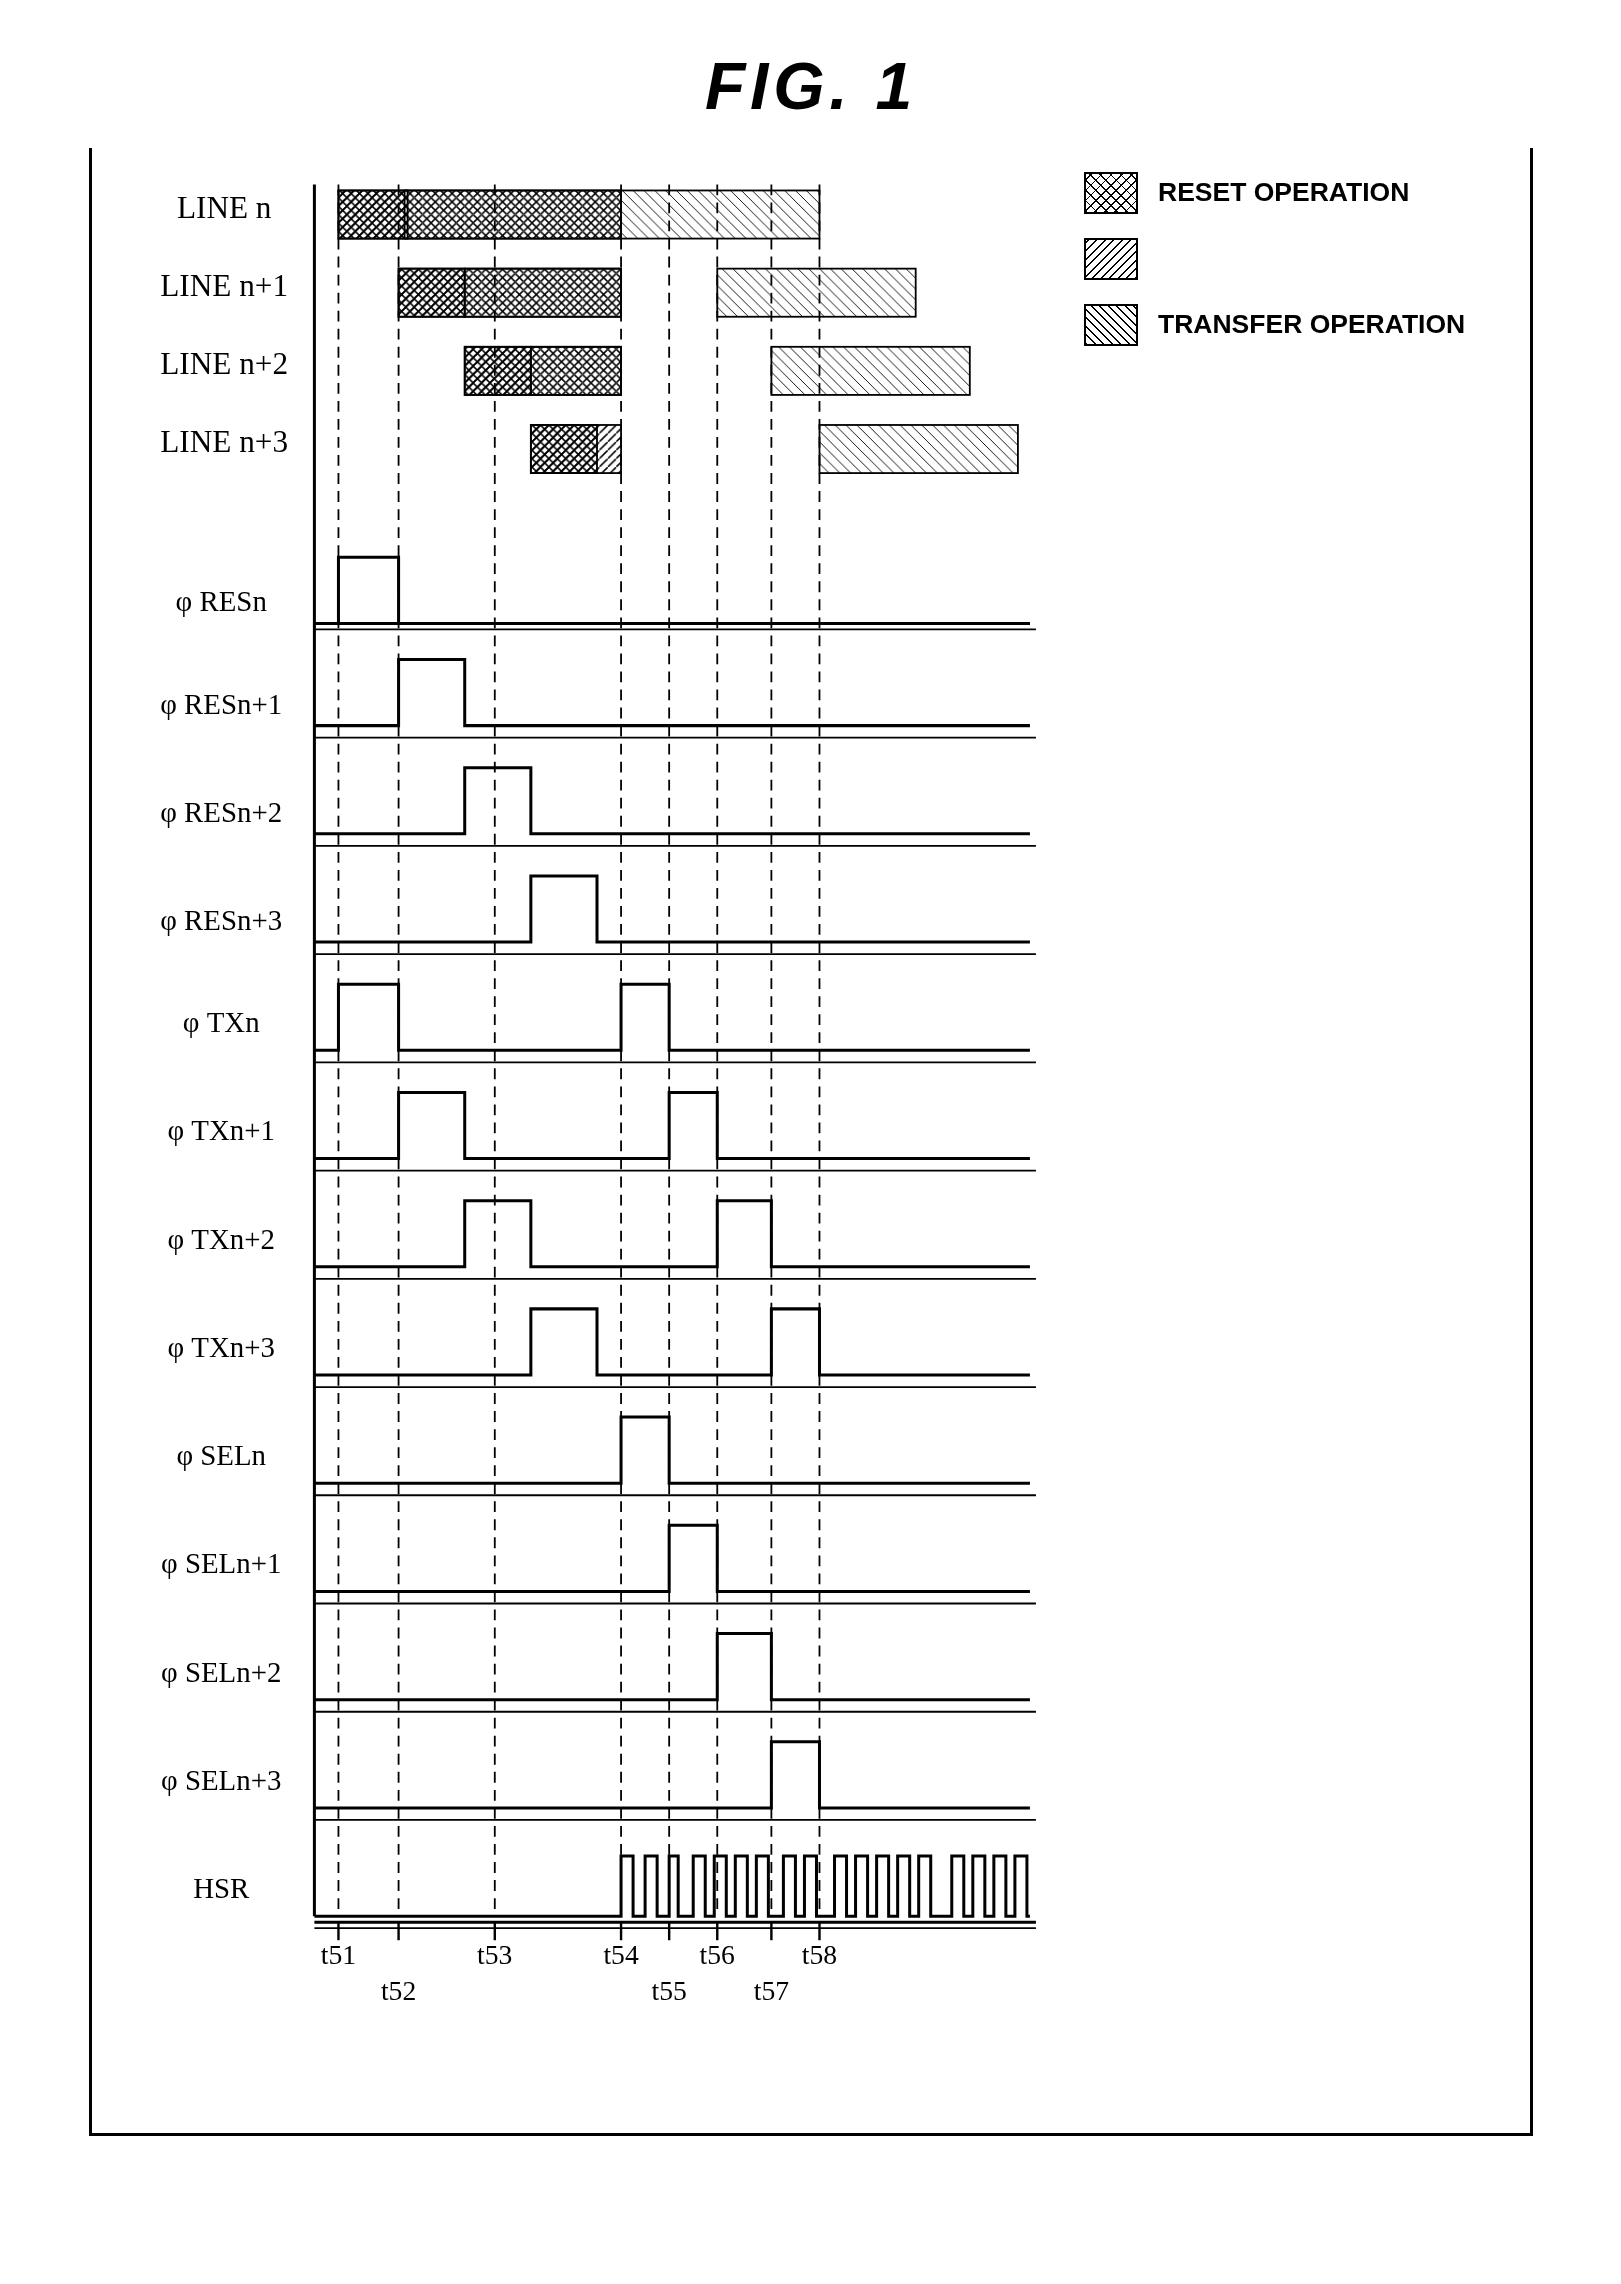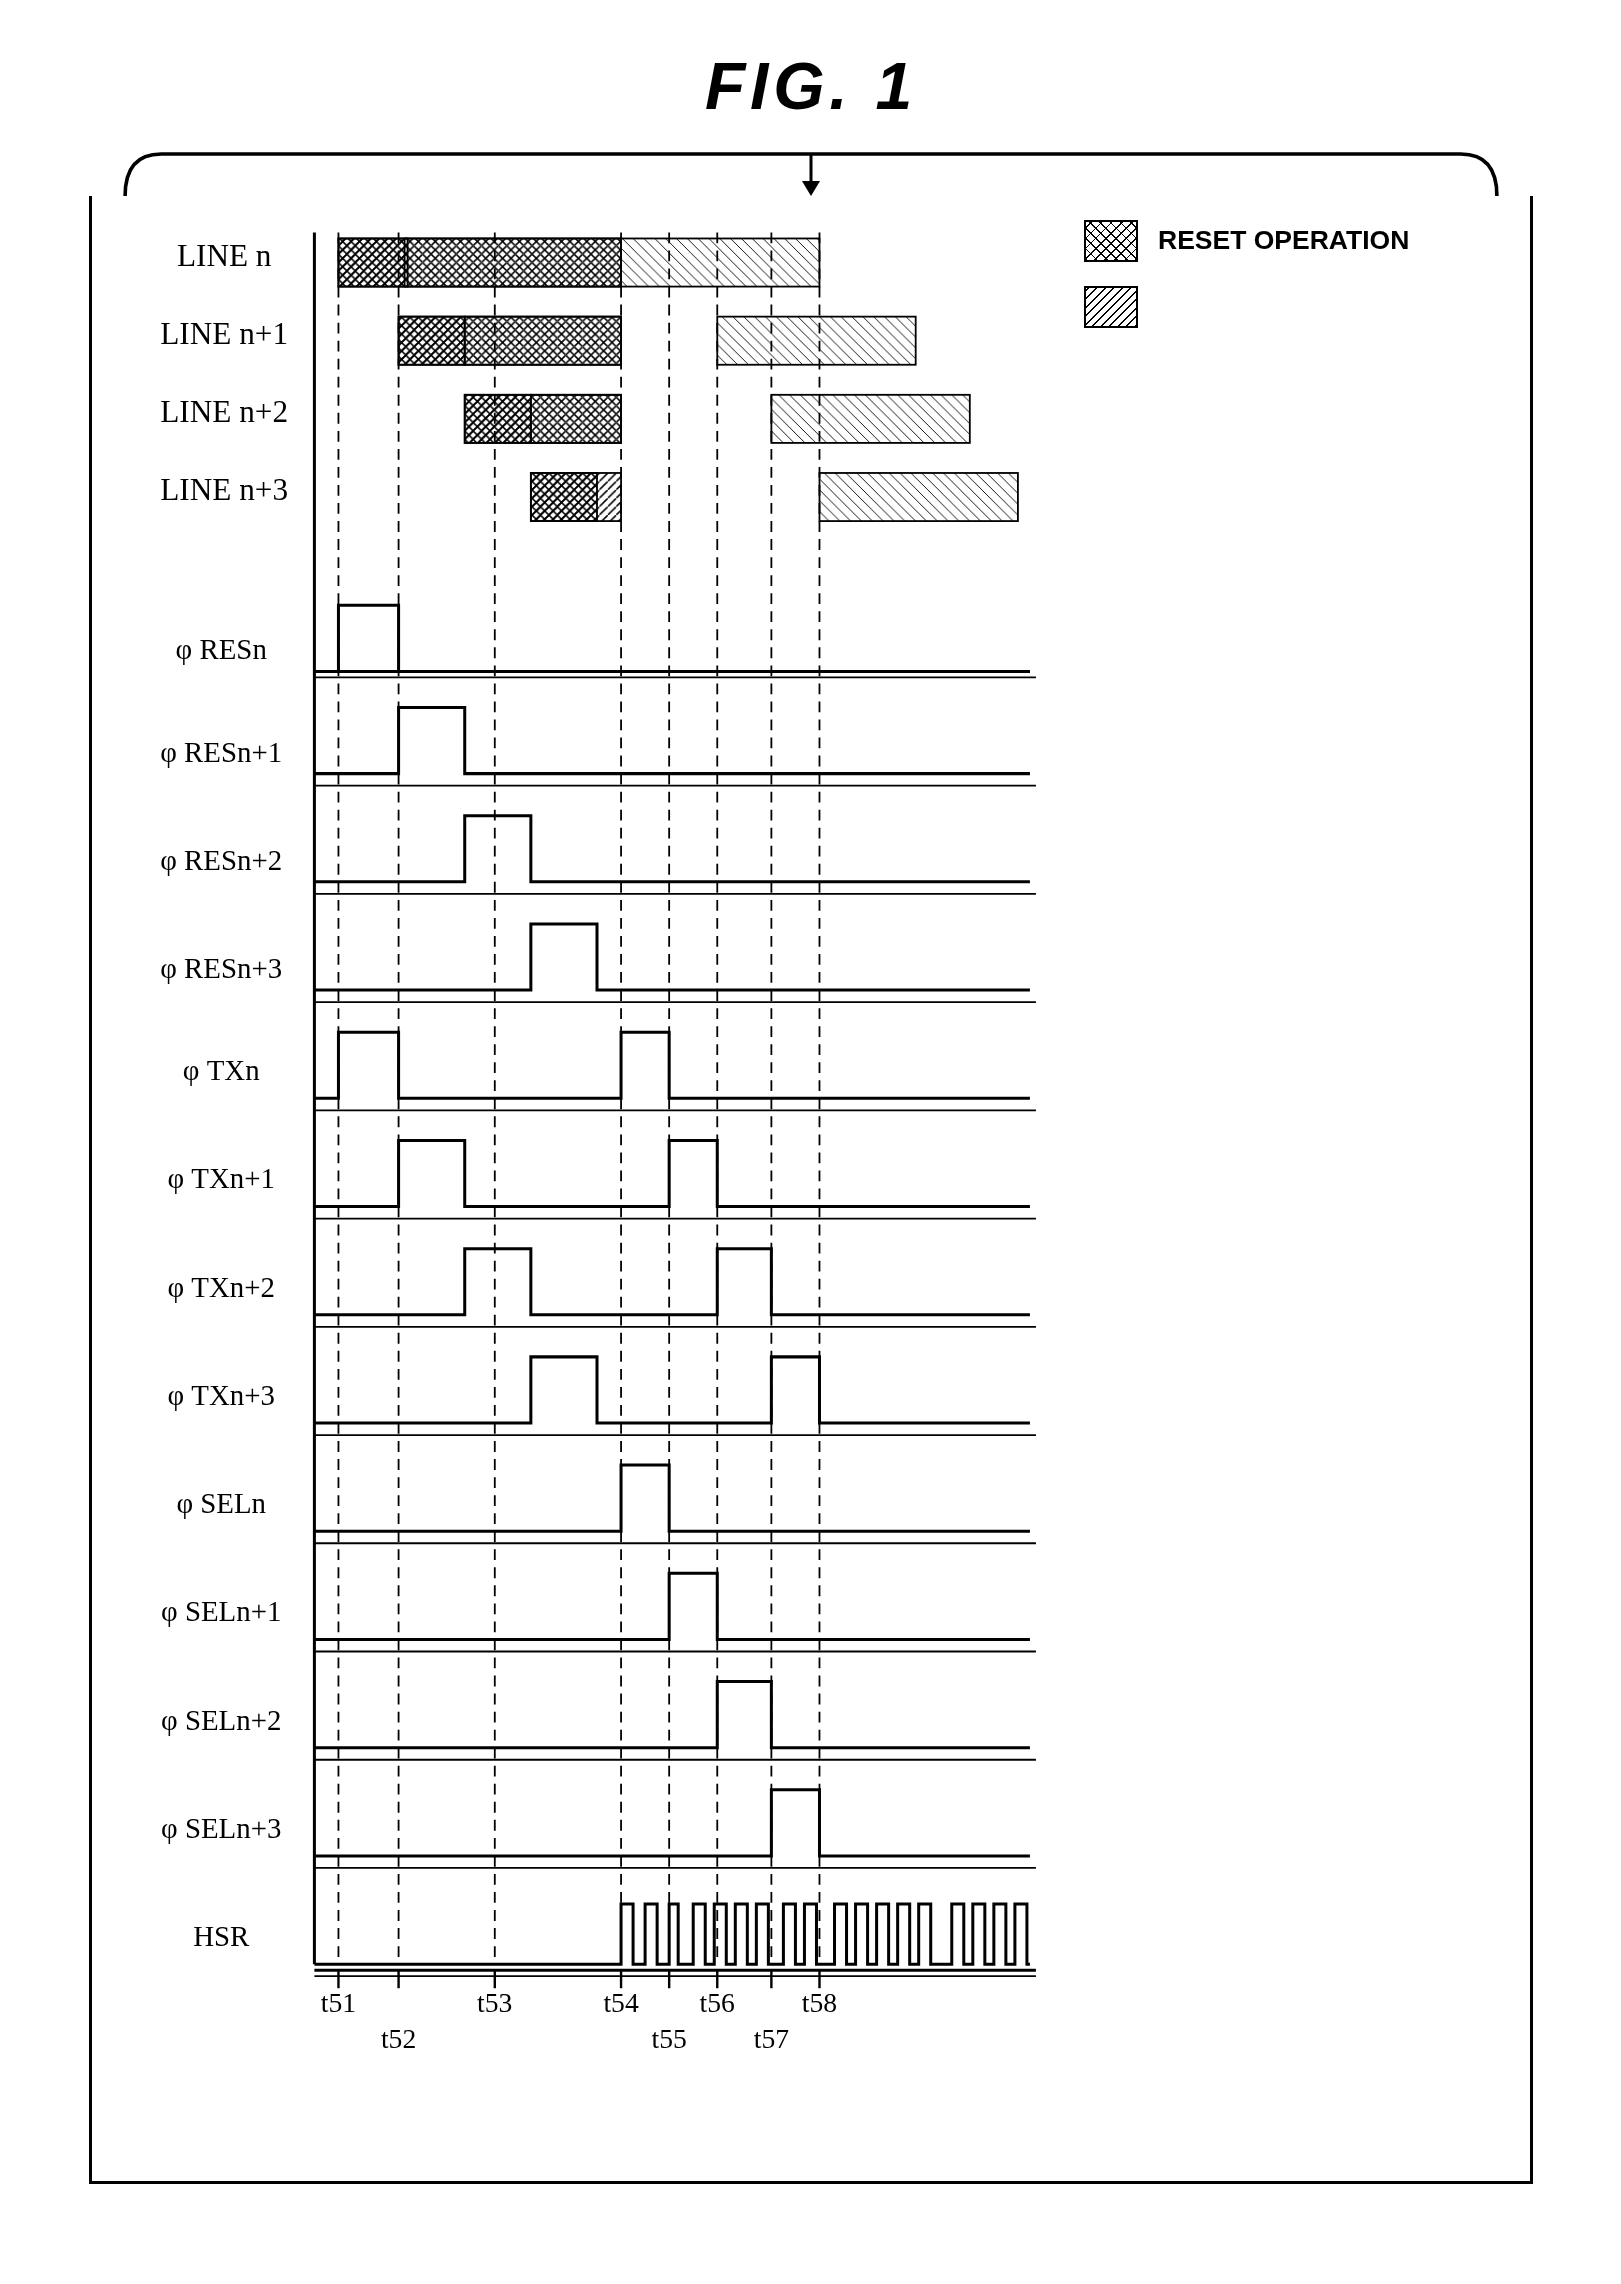--- a/index.html
+++ b/index.html
@@ -29,21 +29,21 @@
       letter-spacing: 4.8px;
       margin-bottom: 24px;
       font-family: Arial, sans-serif;
       font-style: italic;
     }
 
     .brace-container {
       position: relative;
       width: 1444px;
       display: flex;
-      flex-direction: column;
+      flex-direction: row;
       align-items: center;
     }
 
     
     .top-brace {
       width: 1444px;
       height: 48px;
     }
 
     .main-content {
@@ -319,18 +319,22 @@
 
         <div class="legend-item">
           <div class="legend-box hatch-cross"></div>
           <span class="legend-label">RESET OPERATION</span>
         </div>
 
         <div class="legend-item">
           <div class="legend-box hatch-diag-right"></div>
         </div>
 
+        <div class="legend-item">
+          <div class="legend-box hatch-diag-left"></div>
+          <span class="legend-label">TRANSFER OPERATION</span>
+        </div>
 
       </div>
     </div>
   </div>
 </div>
 
 
 </body></html>

